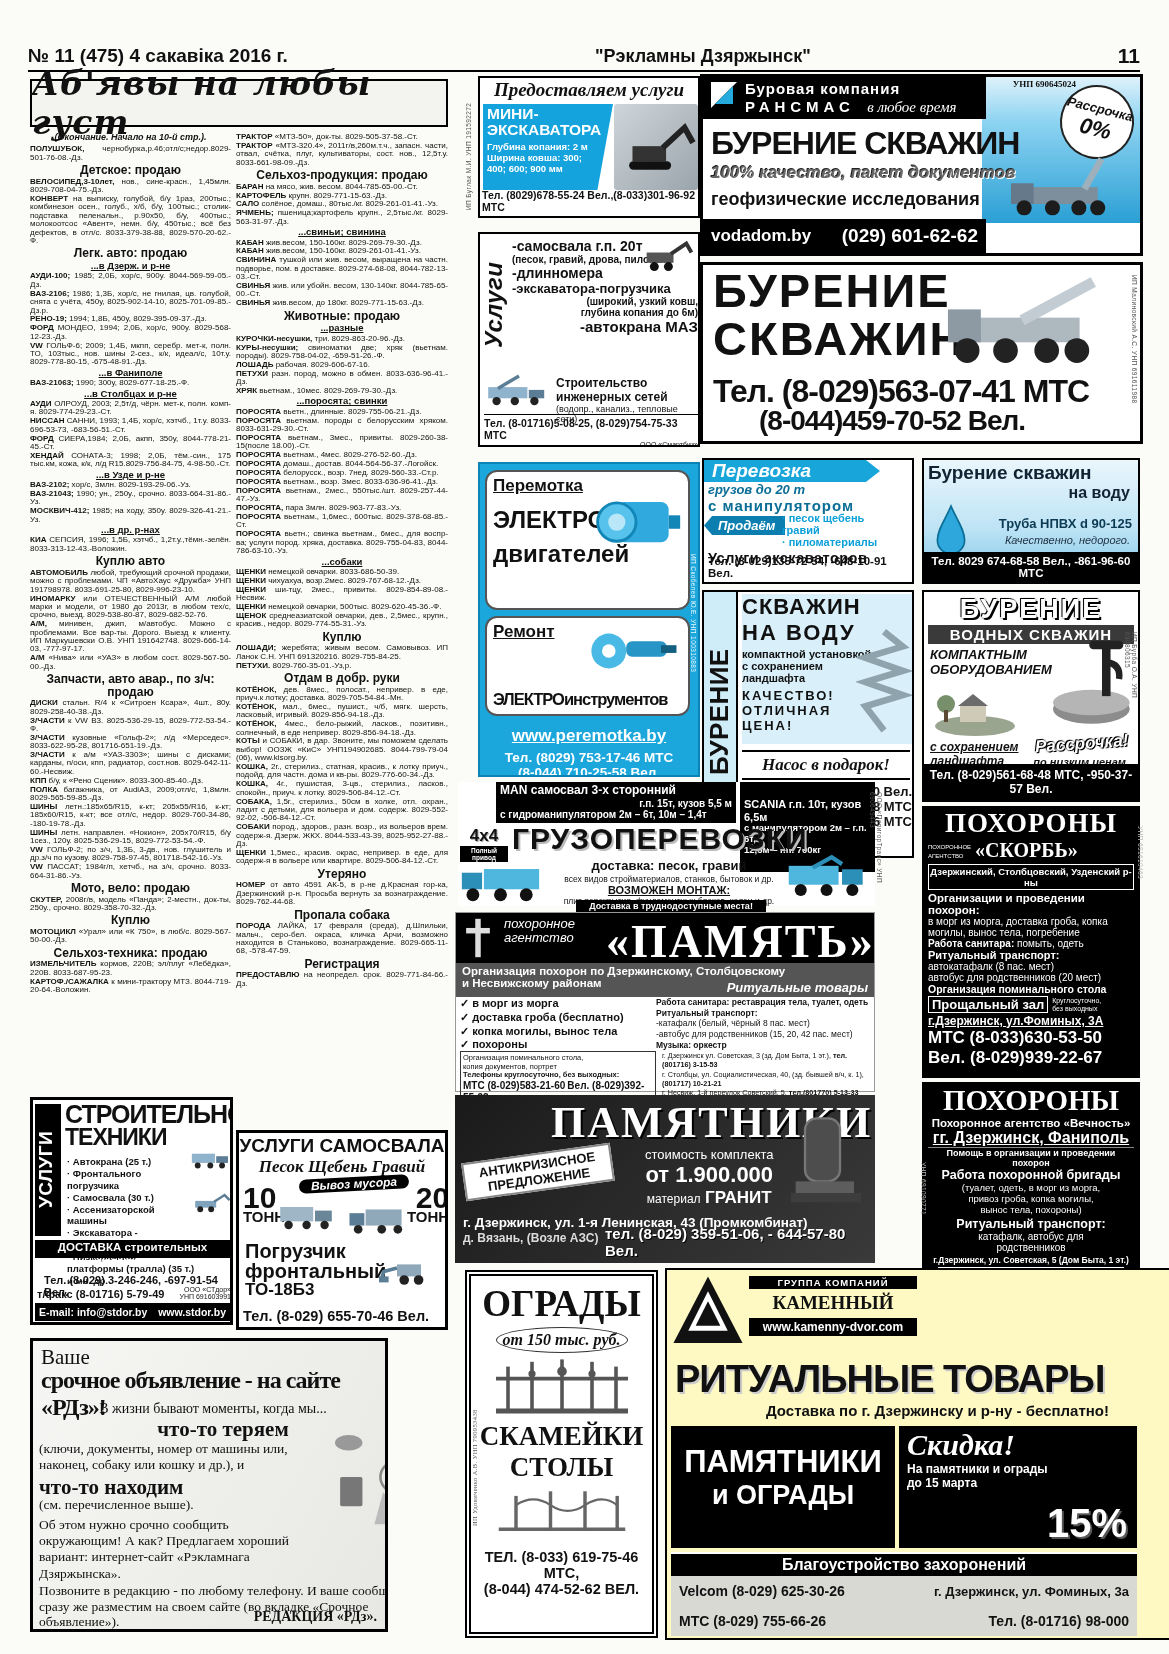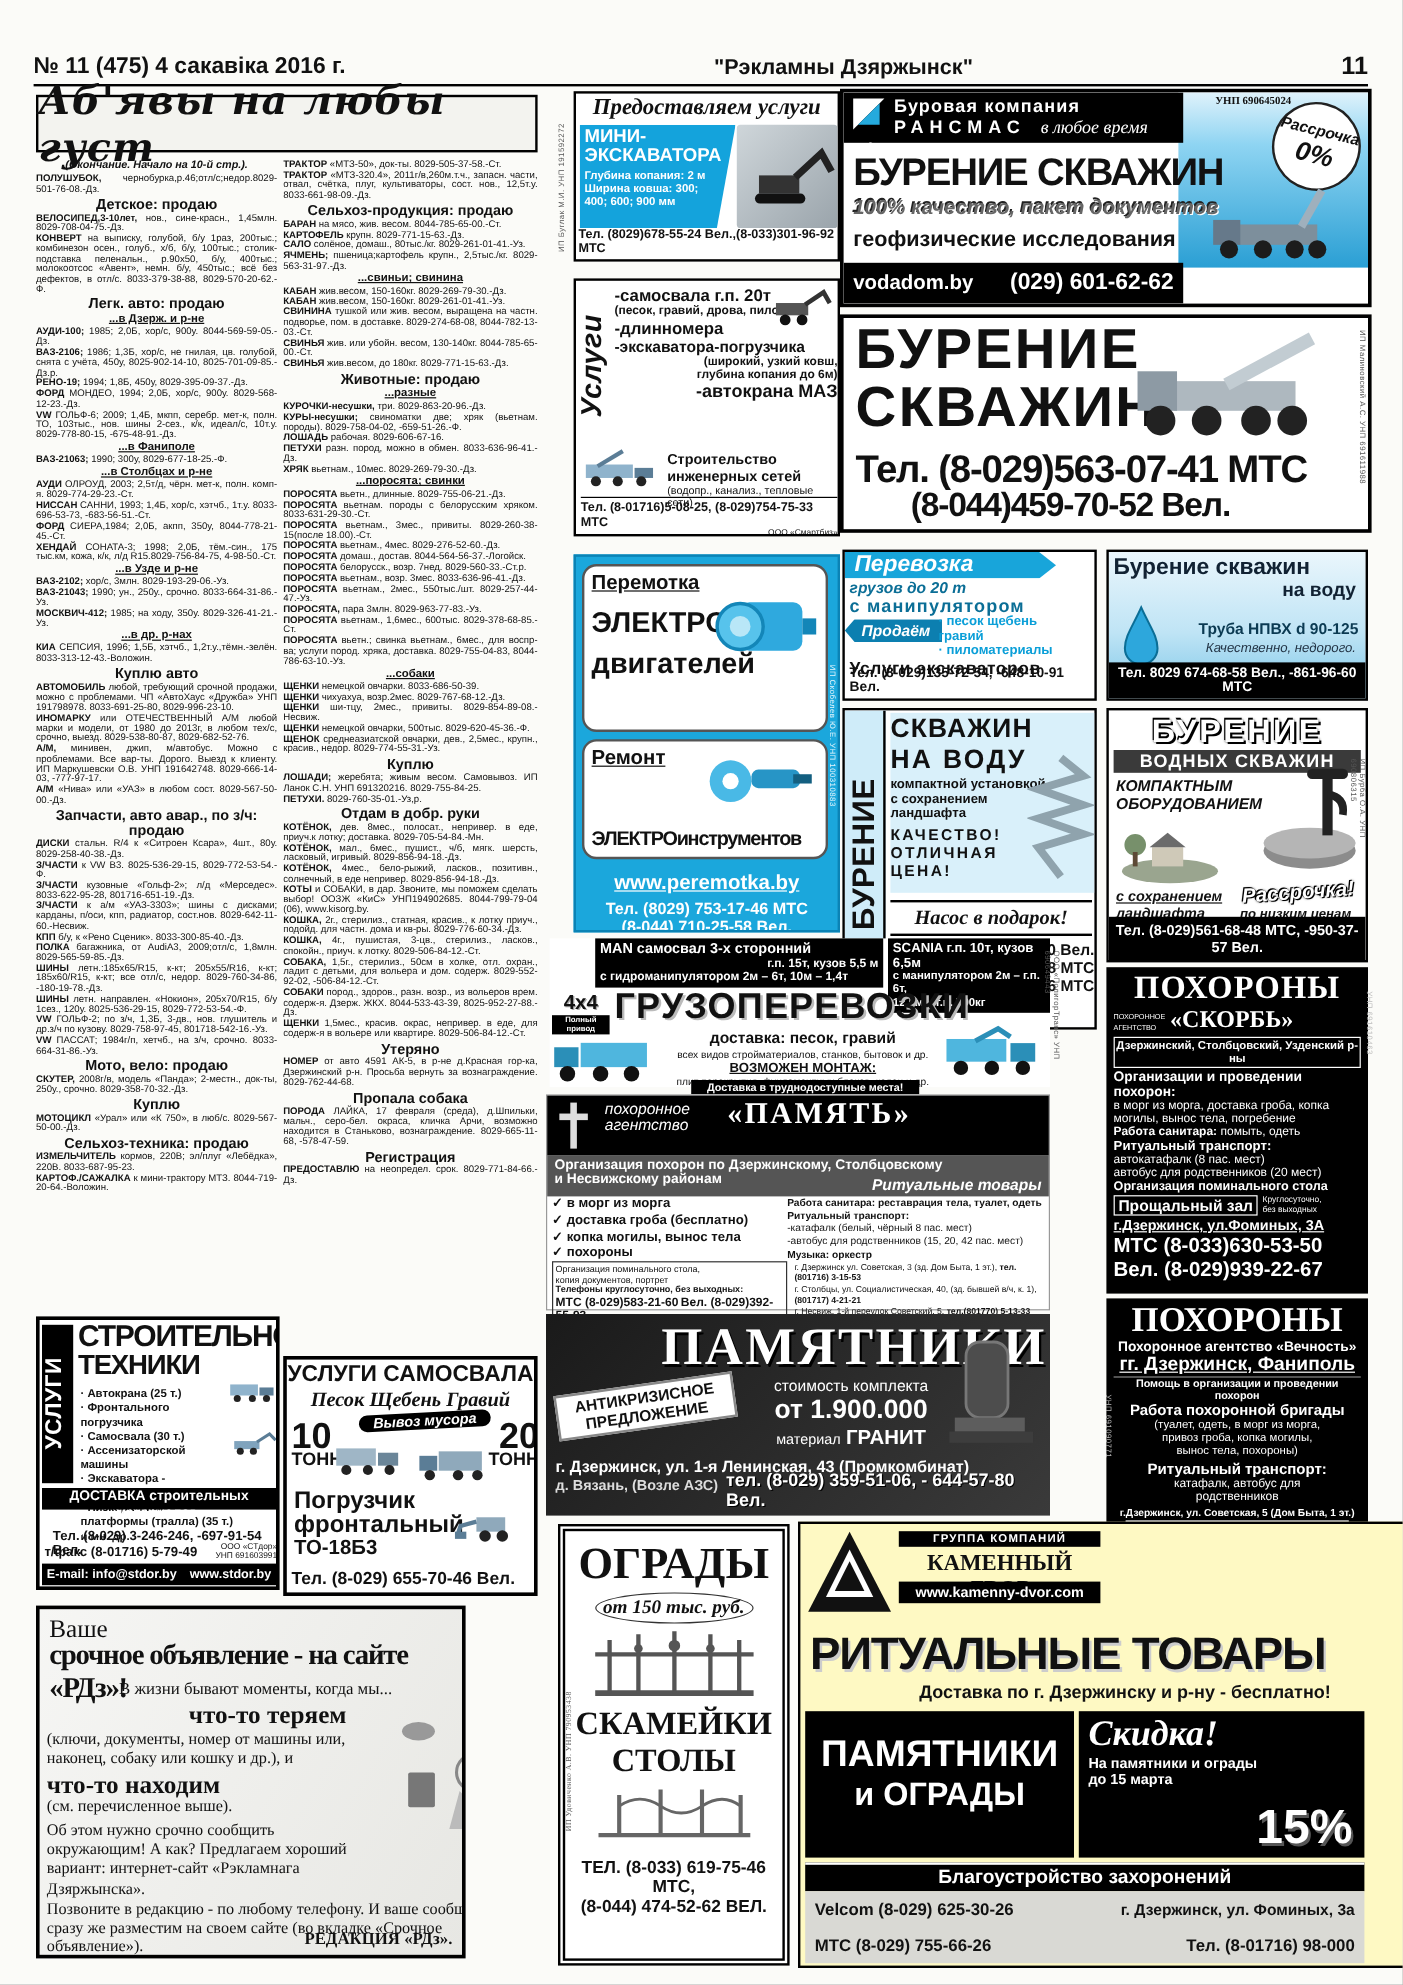--- a/index.html
+++ b/index.html
@@ -504,21 +504,21 @@
     <div class="blackband b ctr" style="position:absolute;left:0;bottom:0;width:100%;font-size:12px;padding:4px 0;">Тел. (8-029)561-68-48 МТС, -950-37-57 Вел.</div>
     <div class="vtr" style="position:absolute;right:0;top:40px;height:100px;">ИП Бурба О.А. УНП 690806315</div>
   </div>
 
   <div class="abs" style="left:458px;top:782px;width:417px;height:124px;background:#fff;">
     <div class="abs blackband" style="left:38px;top:0;width:240px;padding:2px 4px;font-size:10px;font-weight:bold;line-height:1.15;">
       <div style="font-size:12px;">MAN самосвал 3-х сторонний</div>
       <div style="text-align:right;">г.п. 15т, кузов 5,5 м</div>
       <div>с гидроманипулятором 2м – 6т, 10м – 1,4т</div>
     </div>
-    <div class="abs blackband" style="left:282px;top:0;width:135px;padding:2px 4px;font-size:9.5px;font-weight:bold;line-height:1.15;">
+    <div class="abs blackband" style="left:282px;top:0;width:135px;padding:16px 4px;font-size:9.5px;font-weight:bold;line-height:1.15;">
       <div style="font-size:11px;">SCANIA г.п. 10т, кузов 6,5м</div>
       <div>с манипулятором 2м – г.п. 6т,</div>
       <div>12,5м – г.п. 700кг</div>
     </div>
     <div class="abs" style="left:2px;top:44px;width:48px;text-align:center;">
       <div class="b" style="font-size:17px;text-shadow:1px 1px 0 #aaa;">4x4</div>
       <div class="blackband b" style="font-size:6.5px;padding:1px;">Полный привод</div>
     </div>
     <div class="abs b" style="left:54px;top:40px;font-size:30px;letter-spacing:1px;text-shadow:2px 2px 0 #bbb;">ГРУЗОПЕРЕВОЗКИ</div>
     <svg class="abs" viewBox="0 0 100 50" style="left:2px;top:76px;width:92px;height:46px;">
@@ -551,21 +551,21 @@
   <div class="abs" style="left:455px;top:912px;width:420px;height:180px;background:#fff;border:1px solid #999;">
     <div class="blackband" style="height:50px;position:relative;">
       <svg viewBox="0 0 30 46" style="position:absolute;left:8px;top:4px;width:28px;height:42px;">
         <rect x="12" y="2" width="6" height="42" fill="#ddd"></rect>
           <rect x="2" y="12" width="26" height="6" fill="#ddd"></rect>
       </svg>
       <div style="position:absolute;left:48px;top:4px;font-size:13px;font-style:italic;color:#fff;line-height:1.1;">
         <div>похоронное</div>
         <div>агентство</div>
       </div>
-      <div class="serif b" style="position:absolute;left:150px;top:2px;font-size:25px;color:#fff;letter-spacing:2px;">«ПАМЯТЬ»</div>
+      <div class="serif b" style="position:absolute;left:150px;top:2px;font-size:46px;color:#fff;letter-spacing:2px;">«ПАМЯТЬ»</div>
     </div>
     <div style="background:#555;color:#fff;padding:2px 6px;height:30px;position:relative;">
       <div class="b" style="font-size:11.5px;">Организация похорон по Дзержинскому, Столбцовскому</div>
       <div class="b" style="font-size:11.5px;">и Несвижскому районам</div>
       <div class="b ital" style="position:absolute;right:6px;bottom:2px;font-size:13px;">Ритуальные товары</div>
     </div>
     <div class="abs" style="left:4px;top:84px;width:190px;">
         <div class="pam-check">в морг из морга</div>
         <div class="pam-check">доставка гроба (бесплатно)</div>
         <div class="pam-check">копка могилы, вынос тела</div>
@@ -580,21 +580,21 @@
     </div>
     <div class="abs" style="left:4px;top:138px;width:196px;border:1px solid #333;padding:2px;font-size:7.5px;line-height:1.15;">
       <div>Организация поминального стола,</div>
       <div>копия документов, портрет</div>
       <div class="b">Телефоны круглосуточно, без выходных:</div>
       <span class="b" style="font-size:10px;">МТС (8-029)583-21-60</span>
       <span class="b" style="font-size:10px;">Вел. (8-029)392-55-93</span>
     </div>
     <div class="abs" id="pamyat-addrs" style="left:206px;top:138px;width:210px;font-size:7.2px;line-height:1.3;">
       <div><span>г. Дзержинск ул. Советская, 3 (зд. Дом Быта, 1 эт.),</span> <b>тел. (801716) 3-15-53</b></div>
-      <div><span>г. Столбцы, ул. Социалистическая, 40, (зд. бывшей в/ч, к. 1),</span> <b>(801717) 4-21-21</b></div>
+      <div><span>г. Столбцы, ул. Социалистическая, 40, (зд. бывшей в/ч, к. 1),</span> <b>(801717) 10-21-21</b></div>
       <div><span>г. Несвиж, 1-й переулок Советский, 5,</span> <b>тел.(801770) 5-13-33</b></div>
     </div>
   </div>
 
   <div class="abs blackband" style="left:922px;top:806px;width:218px;height:272px;padding:2px 6px;">
     <div class="serif b ctr" style="font-size:27px;letter-spacing:1px;">ПОХОРОНЫ</div>
     <div style="display:flex;align-items:center;gap:4px;">
       <div style="font-size:9px;font-variant:small-caps;line-height:1;">
         <div>похоронное</div>
         <div>агентство</div>

